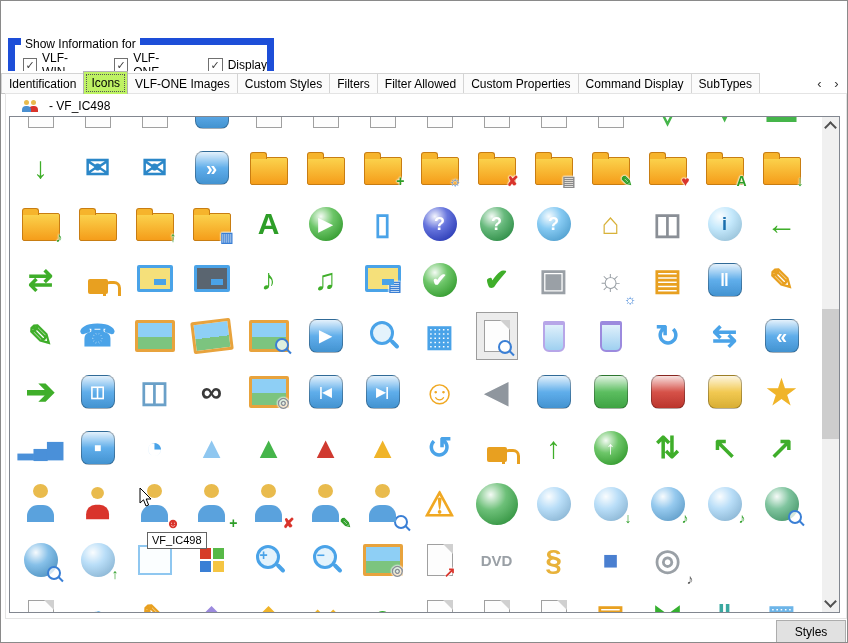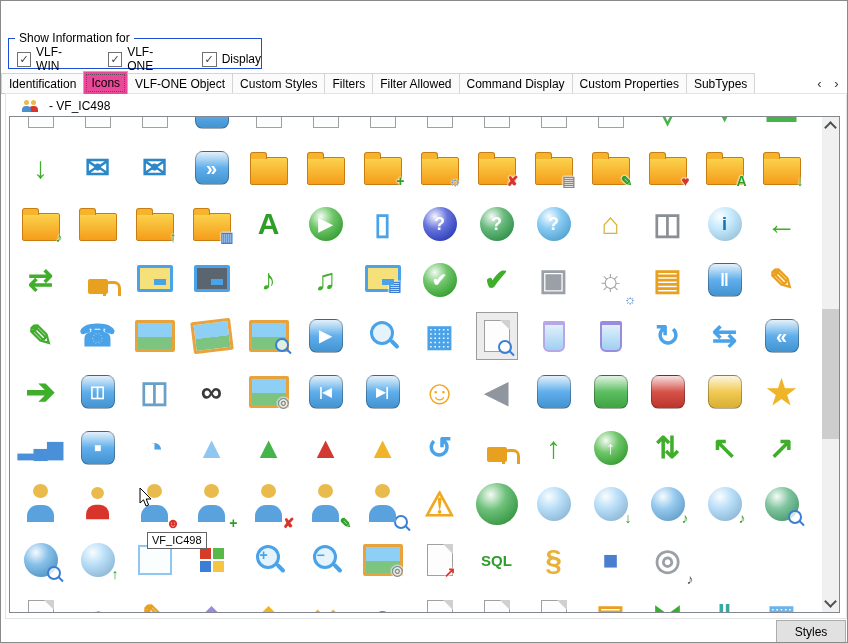--- a/index.html
+++ b/index.html
@@ -9,32 +9,32 @@
   .titlebar{position:absolute;left:0;top:0;width:100%;height:30px;background:#fff;}
   .title-text{position:absolute;left:30px;top:8px;font-size:12px;}
   .tppl{position:absolute;left:9px;top:8px;width:17px;height:14px;}
   .ppl{position:relative;width:17px;height:14px;display:inline-block;}
   .ppl i{position:absolute;bottom:0;width:9px;height:12px;}
   .ppl i::before{content:"";position:absolute;top:0;left:2px;width:5px;height:5px;border-radius:50%;background:#e9bb4d;}
   .ppl i::after{content:"";position:absolute;bottom:0;left:0;width:9px;height:6px;border-radius:4px 4px 0 0;background:currentColor;}
   .wbtn{position:absolute;top:0;width:50px;height:30px;display:flex;align-items:center;justify-content:center;
         font-size:13px;color:#222;cursor:default;}
   
-  .groupbox{position:absolute;left:7px;top:37px;width:252px;height:29px;border:1px solid #1d4ed8;}
+  .groupbox{position:absolute;left:7px;top:37px;width:252px;height:29px;border:7px solid #1d4ed8;}
   .groupbox-label{position:absolute;left:6px;top:-8px;background:#fff;padding:0 4px;font-size:12px;}
   .cb-row{position:absolute;left:8px;top:6px;display:flex;gap:26px;}
   .cb-item{display:flex;align-items:center;gap:5px;}
   .cb{width:13px;height:13px;border:1px solid #707070;background:#fff;display:flex;align-items:center;
       justify-content:center;font-size:11px;color:#3c3c3c;line-height:1;}
   
   .tab-strip{position:absolute;left:0;top:70px;width:848px;height:22px;border-bottom:1px solid #c6c6c6;
              display:flex;align-items:flex-end;background:#fff;}
   .tab{height:19px;display:flex;align-items:center;padding:0 7px;background:#fbfbfb;
        border:1px solid #d4d4d4;border-bottom:none;margin-right:-1px;white-space:nowrap;position:relative;}
-  .tab.sel{height:22px;background:#ec4899;border-color:#b4b4b4;margin-bottom:-1px;z-index:2;}
+  .tab.sel{height:22px;background:#bef264;border-color:#b4b4b4;margin-bottom:-1px;z-index:2;}
   .tab.sel::after{content:"";position:absolute;inset:2px;border:1px dotted #555;}
   .tab-arrows{position:absolute;right:2px;top:72px;height:20px;display:flex;background:#fff;z-index:3;}
   .tab-arrow{width:17px;height:20px;display:flex;align-items:center;justify-content:center;
              font-size:13px;color:#333;}
   
   .panel-border{position:absolute;left:4px;top:92px;width:840px;height:524px;border:1px solid #e4e4e4;}
   .sel-label{position:absolute;left:48px;top:98px;font-size:12px;}
   .lppl{position:absolute;left:21px;top:97px;}
   
   .icon-panel{position:absolute;left:8px;top:115px;width:831px;height:497px;border:1px solid #828790;
@@ -129,26 +129,26 @@
         <label class="cb-item">
           <span class="cb">✓</span>
           <span>Display</span>
         </label>
       </div>
   </div>
 
   <div class="tab-strip">
       <span class="tab">Identification</span>
       <span class="tab sel">Icons</span>
-      <span class="tab">VLF-ONE Object</span>
+      <span class="tab">VLF-ONE Images</span>
       <span class="tab">Custom Styles</span>
       <span class="tab">Filters</span>
       <span class="tab">Filter Allowed</span>
+      <span class="tab">Custom Properties</span>
       <span class="tab">Command Display</span>
-      <span class="tab">Custom Properties</span>
       <span class="tab">SubTypes</span>
     </div>
   <div class="tab-arrows">
     <span class="tab-arrow">‹</span>
     <span class="tab-arrow">›</span>
   </div>
 
   <div class="panel-border"></div>
 
   <span class="lppl">
@@ -704,22 +704,22 @@
             <span class="ic t-frame">
               <span class="bdg" style="color: rgb(138, 143, 150);">◎</span>
             </span>
           </span>
           <span class="cell">
             <span class="ic t-doc">
               <span class="bdg" style="color: rgb(217, 52, 43);">↗</span>
             </span>
           </span>
           <span class="cell">
-            <span class="ic t-text" style="color: rgb(46, 158, 40);">
-              <span class="g">SQL</span>
+            <span class="ic t-text" style="color: rgb(154, 160, 166);">
+              <span class="g">DVD</span>
             </span>
           </span>
           <span class="cell">
             <span class="ic t-plain" style="color: rgb(232, 178, 58);">
               <span class="g">§</span>
             </span>
           </span>
           <span class="cell">
             <span class="ic t-plain" style="color: rgb(74, 127, 208);">
               <span class="g" style="font-size: 26px;">■</span>

